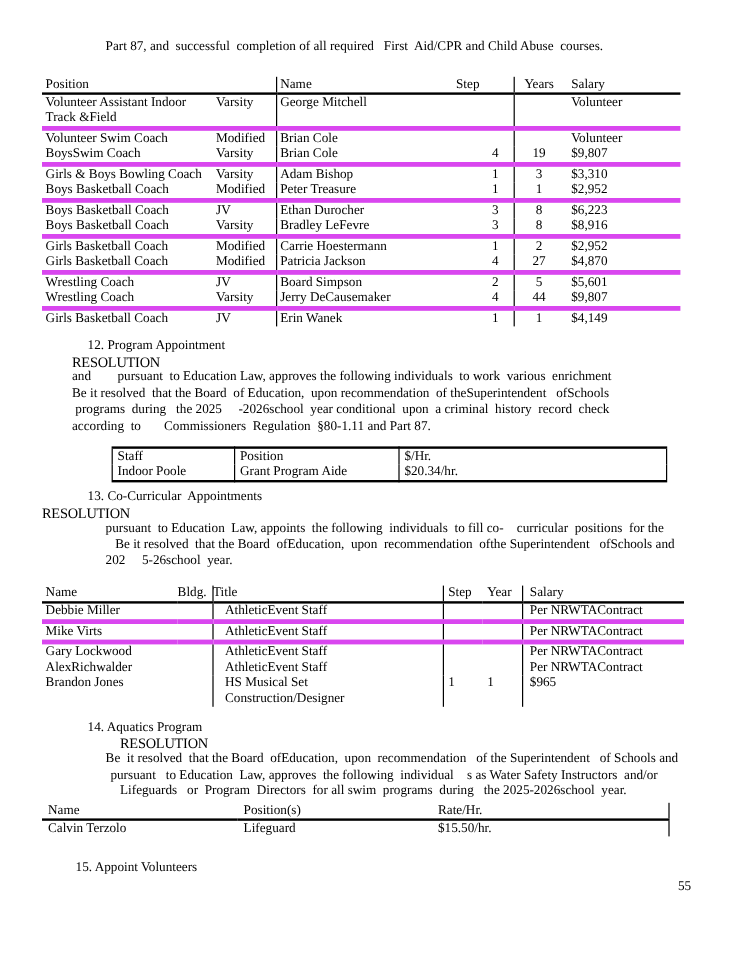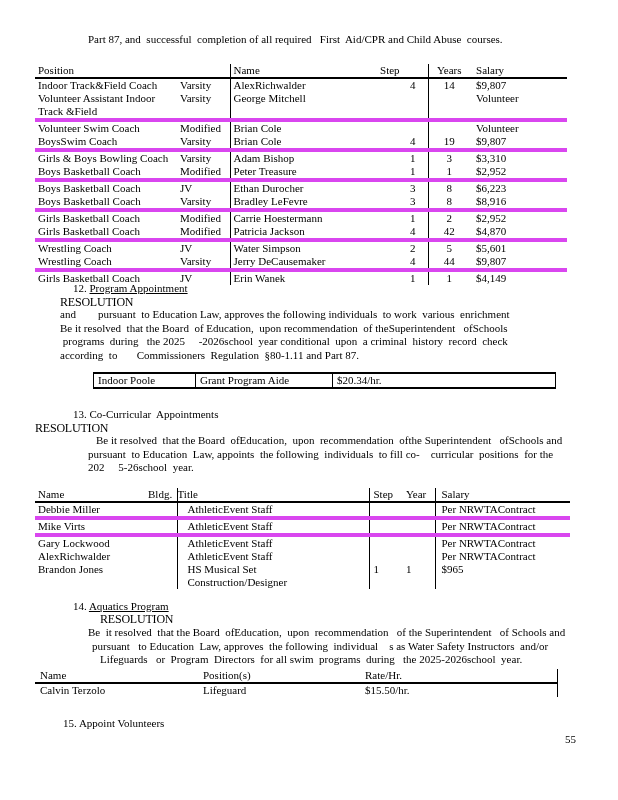--- a/index.html
+++ b/index.html
@@ -4,21 +4,21 @@
 <style>
   * { margin:0; padding:0; box-sizing:border-box; }
   html,body { background:#fff; }
   body {
     width:618px; height:800px; position:relative; overflow:hidden;
     font-family:"Liberation Serif","DejaVu Serif",serif;
     font-size:11px; color:#000;
   }
   .abs { position:absolute; }
   .line { white-space:pre; line-height:13.5px; }
-  .u { text-decoration:underline; }
+  .u { }
   .res { font-size:12px; line-height:13px; letter-spacing:-0.2px; }
   .heading { white-space:pre; }
 
   table { border-collapse:collapse; table-layout:fixed; }
   td { font-size:11px; line-height:13px; vertical-align:top; padding:0 0 0 3px; }
   .vr { border-right:1px solid #000; }
   tr.hdr td { border-bottom:2px solid #000; }
   tr.gtop td { border-top:4px solid #d946ef; }
 
   .t1 { width:532px; }
@@ -60,28 +60,20 @@
     </colgroup>
   <tbody>
       <tr class="hdr">
     <td colspan="2" class="vr">Position</td>
     <td>Name</td>
     <td class="vr h-step">Step</td>
     <td class="c-years">Years</td>
     <td class="c-salary">Salary</td>
   </tr>
   <tr>
-    <td>Indoor  Track&amp;Field  Coach</td>
-    <td class="vr c-level">Varsity</td>
-    <td>AlexRichwalder</td>
-    <td class="vr c-step">4</td>
-    <td class="c-years">14</td>
-    <td class="c-salary">$9,807</td>
-  </tr>
-  <tr>
     <td>Volunteer  Assistant  Indoor Track &amp;Field</td>
     <td class="vr c-level">Varsity</td>
     <td>George Mitchell</td>
     <td class="vr c-step"></td>
     <td class="c-years"></td>
     <td class="c-salary">Volunteer</td>
   </tr>
   <tr class="gtop">
     <td>Volunteer  Swim  Coach</td>
     <td class="vr c-level">Modified</td>
@@ -136,27 +128,27 @@
     <td>Carrie Hoestermann</td>
     <td class="vr c-step">1</td>
     <td class="c-years">2</td>
     <td class="c-salary">$2,952</td>
   </tr>
   <tr>
     <td>Girls Basketball  Coach</td>
     <td class="vr c-level">Modified</td>
     <td>Patricia Jackson</td>
     <td class="vr c-step">4</td>
-    <td class="c-years">42</td>
+    <td class="c-years">27</td>
     <td class="c-salary">$4,870</td>
   </tr>
   <tr class="gtop">
     <td>Wrestling Coach</td>
     <td class="vr c-level">JV</td>
-    <td>Water Simpson</td>
+    <td>Board Simpson</td>
     <td class="vr c-step">2</td>
     <td class="c-years">5</td>
     <td class="c-salary">$5,601</td>
   </tr>
   <tr>
     <td>Wrestling Coach</td>
     <td class="vr c-level">Varsity</td>
     <td>Jerry DeCausemaker</td>
     <td class="vr c-step">4</td>
     <td class="c-years">44</td>
@@ -182,33 +174,38 @@
   <div class="line">according  to       Commissioners  Regulation  §80-1.11 and Part 87.</div>
 </div>
 
 <table class="t2 abs" style="left:93px; top:372px;">
   <colgroup>
       <col style="width:102px">
       <col style="width:137px">
       <col style="width:223px">
     </colgroup>
   <tbody>
+      <tr>
+    <td>Staff</td>
+    <td>Position</td>
+    <td>$/Hr.</td>
+  </tr>
   <tr>
     <td>Indoor Poole</td>
     <td>Grant  Program  Aide</td>
     <td>$20.34/hr.</td>
   </tr>
 </tbody>
   </table>
 
 <div class="abs heading" style="left:73px; top:408px;"><span>13.</span> <span>Co-Curricular  Appointments</span></div>
 <div class="abs res" style="left:35px; top:422px;">RESOLUTION</div>
 <div class="abs" style="left:88px; top:434px;">
+  <div class="line">pursuant  to Education  Law, appoints  the following  individuals  to fill co-    curricular  positions  for the</div>
   <div class="line" style="padding-left:8px;">Be it resolved  that the Board  ofEducation,  upon  recommendation  ofthe Superintendent   ofSchools and</div>
-  <div class="line">pursuant  to Education  Law, appoints  the following  individuals  to fill co-    curricular  positions  for the</div>
   <div class="line">202     5-26school  year.</div>
 </div>
 
 <table class="t3 abs" style="left:35px; top:488px;">
   <colgroup>
       <col style="width:113px">
       <col style="width:29px">
       <col style="width:192px">
       <col style="width:33px">
       <col style="width:33px">

